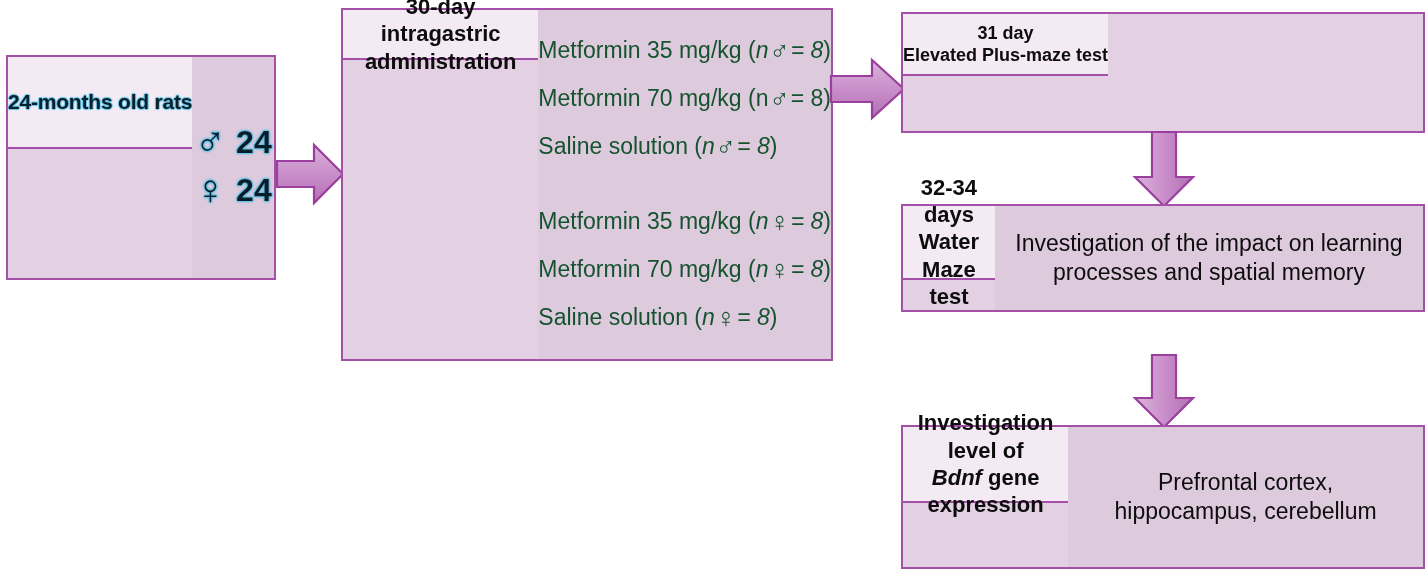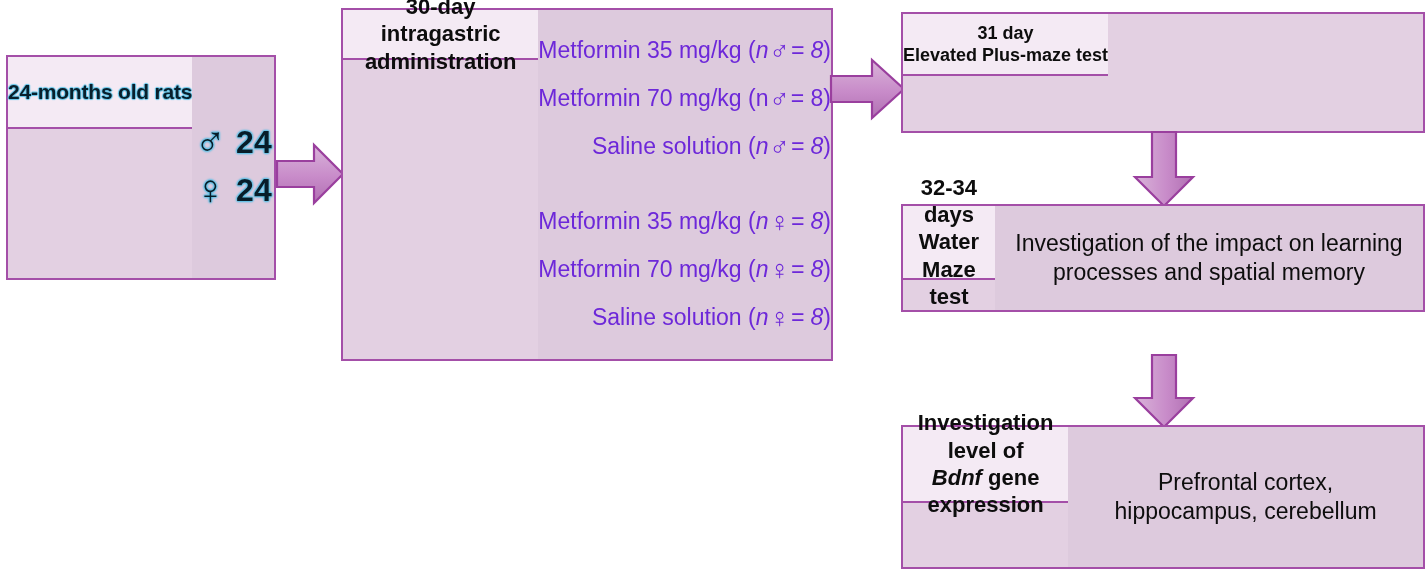--- a/index.html
+++ b/index.html
@@ -51,21 +51,21 @@
   }
 
   
   #cohort-box {
     left: 6px;
     top: 55px;
     width: 270px;
     height: 225px;
   }
   #cohort-box .box-header {
-    height: 72px;
+    height: 92px;
     font-size: 21px;
     letter-spacing: -0.2px;
     color: #081f2c;
     text-shadow:
        0 0 1px #7fd4f0,
        1px 0 1px #5ec3e8,
       -1px 0 1px #5ec3e8,
        0 1px 1px #5ec3e8,
        0 -1px 1px #5ec3e8;
   }
@@ -103,23 +103,23 @@
   }
   #admin-box .box-body {
     flex-direction: column;
     justify-content: center;
     padding: 4px 0 8px 0;
   }
   .dose-group { display: flex; flex-direction: column; }
   .dose-group + .dose-group { margin-top: 26px; }
   .dose-line {
     font-size: 23px;
-    color: #6d28d9;
+    color: #14532d;
     white-space: nowrap;
-    text-align: right;
+    text-align: left;
     padding: 7px 0;
   }
   .dose-line .ital { font-style: italic; }
   .dose-line .sym {
     font-size: 27px;
     font-style: italic;
     padding: 0 1px;
     position: relative;
     top: 2px;
   }

